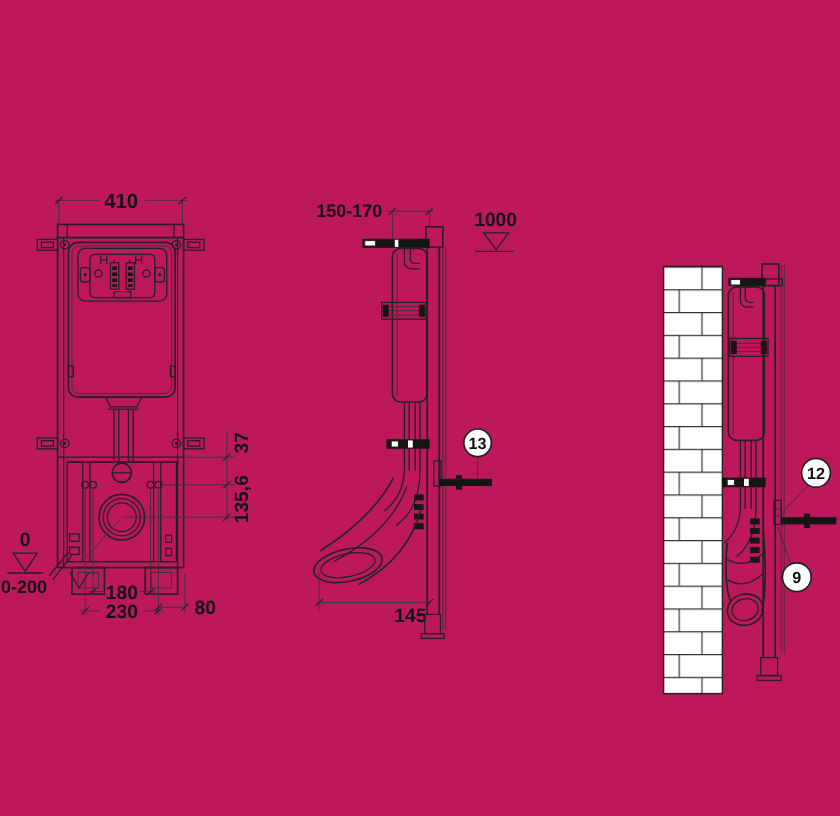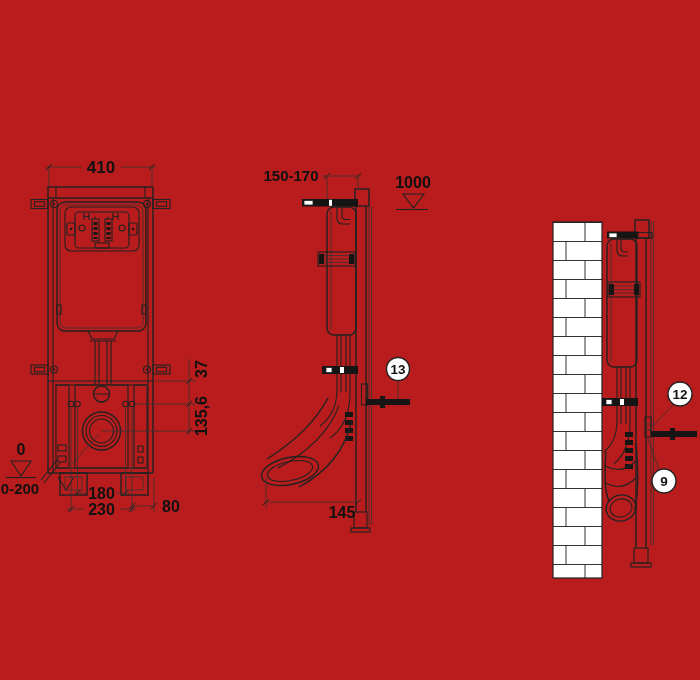--- a/index.html
+++ b/index.html
@@ -1,16 +1,16 @@
 <!DOCTYPE html>
 <html><head>
 <meta charset="utf-8">
 <style>
   html,body{margin:0;padding:0;background:#fff;}
-  .canvas{width:700px;height:680px;background:#b91c1c;position:relative;overflow:hidden;}
+  .canvas{width:700px;height:680px;background:#be185d;position:relative;overflow:hidden;}
   svg{display:block;}
   svg text{font-family:"Liberation Sans","DejaVu Sans",sans-serif;font-weight:bold;fill:#111;text-anchor:middle;}
   .t17{font-size:17px;} .t16{font-size:16px;} .t15{font-size:15px;} .t14{font-size:13.5px;}
   .ln{fill:none;stroke:#222;stroke-width:1.1;}
   .ln2{fill:none;stroke:#222;stroke-width:1.4;}
   .thin{fill:none;stroke:#333;stroke-width:0.75;}
   .tick{fill:none;stroke:#222;stroke-width:1;}
   .blk{fill:#151515;stroke:none;}
   .wht{fill:#fff;stroke:#222;stroke-width:0.8;}
   .co{fill:#fff;stroke:#222;stroke-width:1.4;}

